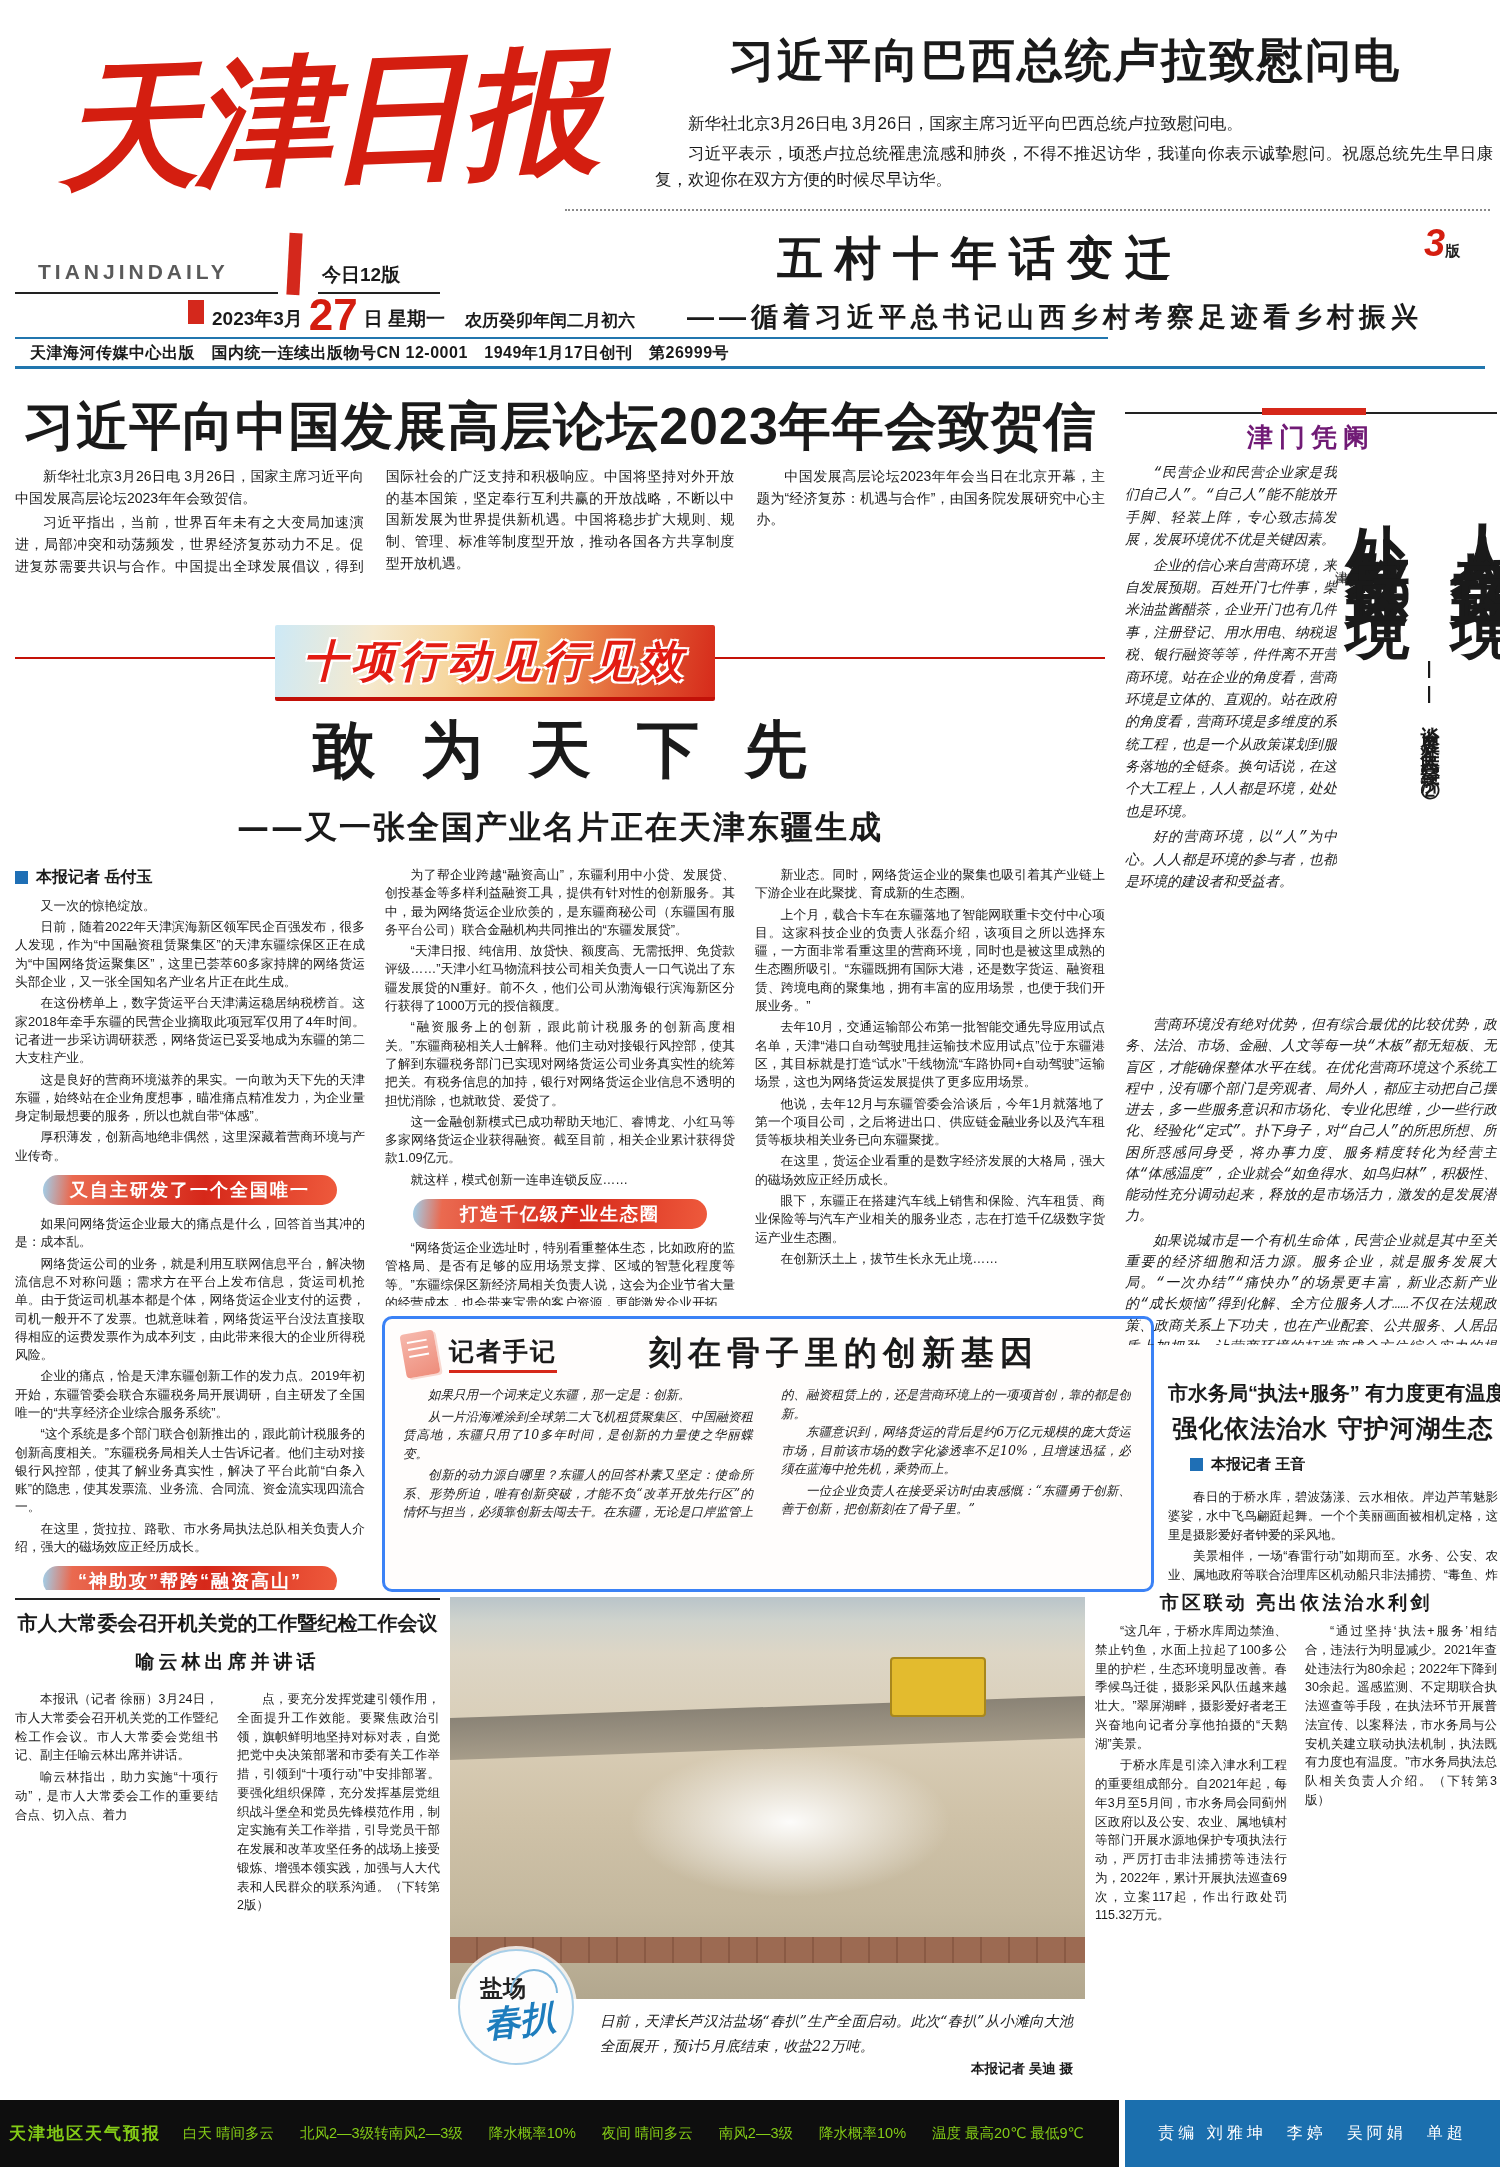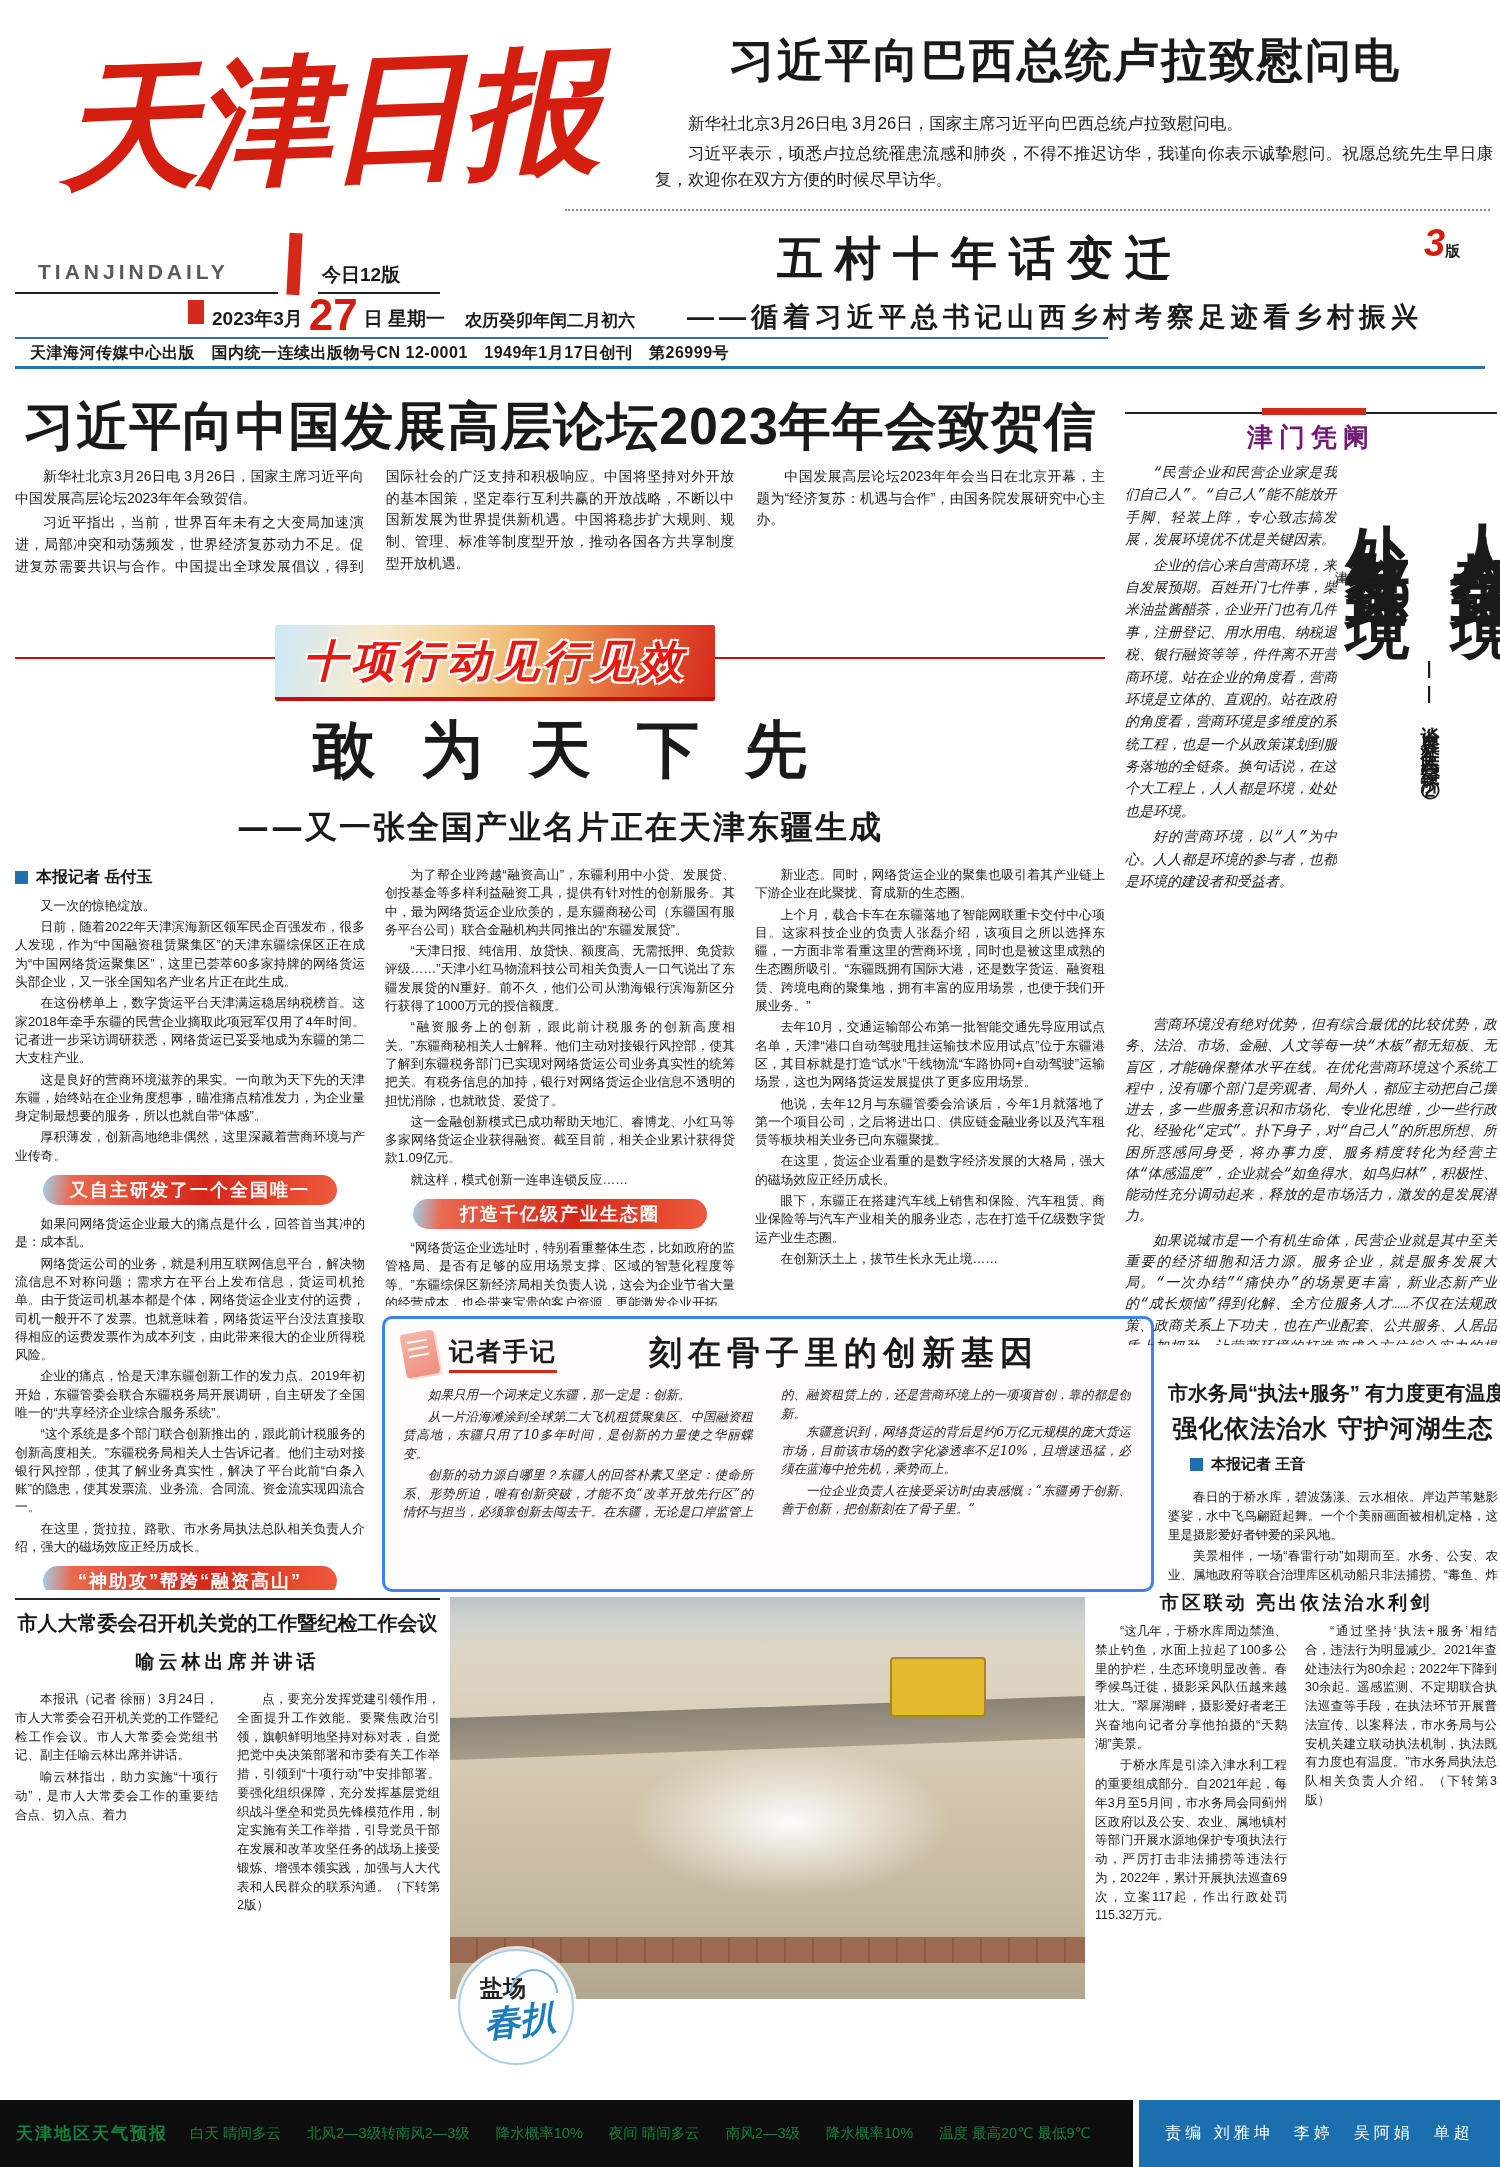--- a/index.html
+++ b/index.html
@@ -87,21 +87,21 @@
   .op-label{color:#701a75;font-size:26px;font-weight:900;letter-spacing:6px;text-align:center;}
   .op-narrow,.op-wide{font-family:Liberation Mono, monospace;font-style:italic;line-height:1.6;}
   .op-narrow{font-size:14px;}
   .op-wide{font-size:14px;line-height:1.52;}
   .vcol{writing-mode:vertical-rl;font-family:"DejaVu Serif",serif;}
   .vbig{font-size:64px;font-weight:900;letter-spacing:14px;line-height:1.05;}
   .vsub{font-size:19px;font-weight:bold;letter-spacing:6px;margin-top:188px;}
   .vauthor{font-size:13px;letter-spacing:3px;color:#333;}
   
   .footer{display:flex;height:67px;}
-  .weather{flex:1;background:#0e0e0e;color:#15803d;display:flex;align-items:center;padding:0 16px;gap:0;}
+  .weather{flex:1;background:#0e0e0e;color:#84cc16;display:flex;align-items:center;padding:0 9px;gap:0;}
   .weather .wlabel{font-weight:bold;font-size:17px;margin-right:22px;letter-spacing:2px;}
   .weather span{font-size:14.5px;margin-right:26px;white-space:nowrap;}
   .editors{width:645px;background:#1b6fae;color:#fff;display:flex;align-items:center;justify-content:center;
            font-size:16px;letter-spacing:4px;margin-left:6px;}
 </style>
 </head>
 <body>
 
 <div id="page">
 
@@ -232,20 +232,24 @@
       <p>点，要充分发挥党建引领作用，全面提升工作效能。要聚焦政治引领，旗帜鲜明地坚持对标对表，自觉把党中央决策部署和市委有关工作举措，引领到“十项行动”中安排部署。要强化组织保障，充分发挥基层党组织战斗堡垒和党员先锋模范作用，制定实施有关工作举措，引导党员干部在发展和改革攻坚任务的战场上接受锻炼、增强本领实践，加强与人大代表和人民群众的联系沟通。（下转第2版）</p>
     </div>
 
   <div class="abs" style="left:450px;top:1597px;width:635px;height:492px;">
     <div class="photo abs" style="left:0;top:0;width:635px;height:402px;">
       <div class="trench abs" style="left:0;top:110px;width:635px;height:42px;"></div>
       <div class="machine abs" style="left:440px;top:60px;width:92px;height:56px;"></div>
       <div class="spray abs" style="left:180px;top:150px;width:320px;height:150px;"></div>
       <div class="bricks abs" style="left:0;top:340px;width:635px;height:26px;"></div>
     </div>
+    <div class="caption-strip abs just" style="left:0;top:402px;width:635px;height:90px;padding:10px 12px 0 150px;box-sizing:border-box;">
+      <span>日前，天津长芦汉沽盐场“春扒”生产全面启动。此次“春扒”从小滩向大池全面展开，预计5月底结束，收盐22万吨。</span>
+      <div class="credit">本报记者 吴迪 摄</div>
+    </div>
     <div class="photo-badge abs" style="left:8px;top:352px;">
       <span class="pb-top">盐场</span>
       <span class="pb-main">春扒</span>
       <span class="pb-arc"></span>
     </div>
   </div>
 
   <div class="abs water-kicker" style="left:1168px;top:1380px;width:330px;">市水务局“执法+服务” 有力度更有温度</div>
   <div class="abs water-headline" style="left:1168px;top:1412px;width:330px;">强化依法治水 守护河湖生态</div>
   <div class="abs byline" style="left:1190px;top:1455px;">

